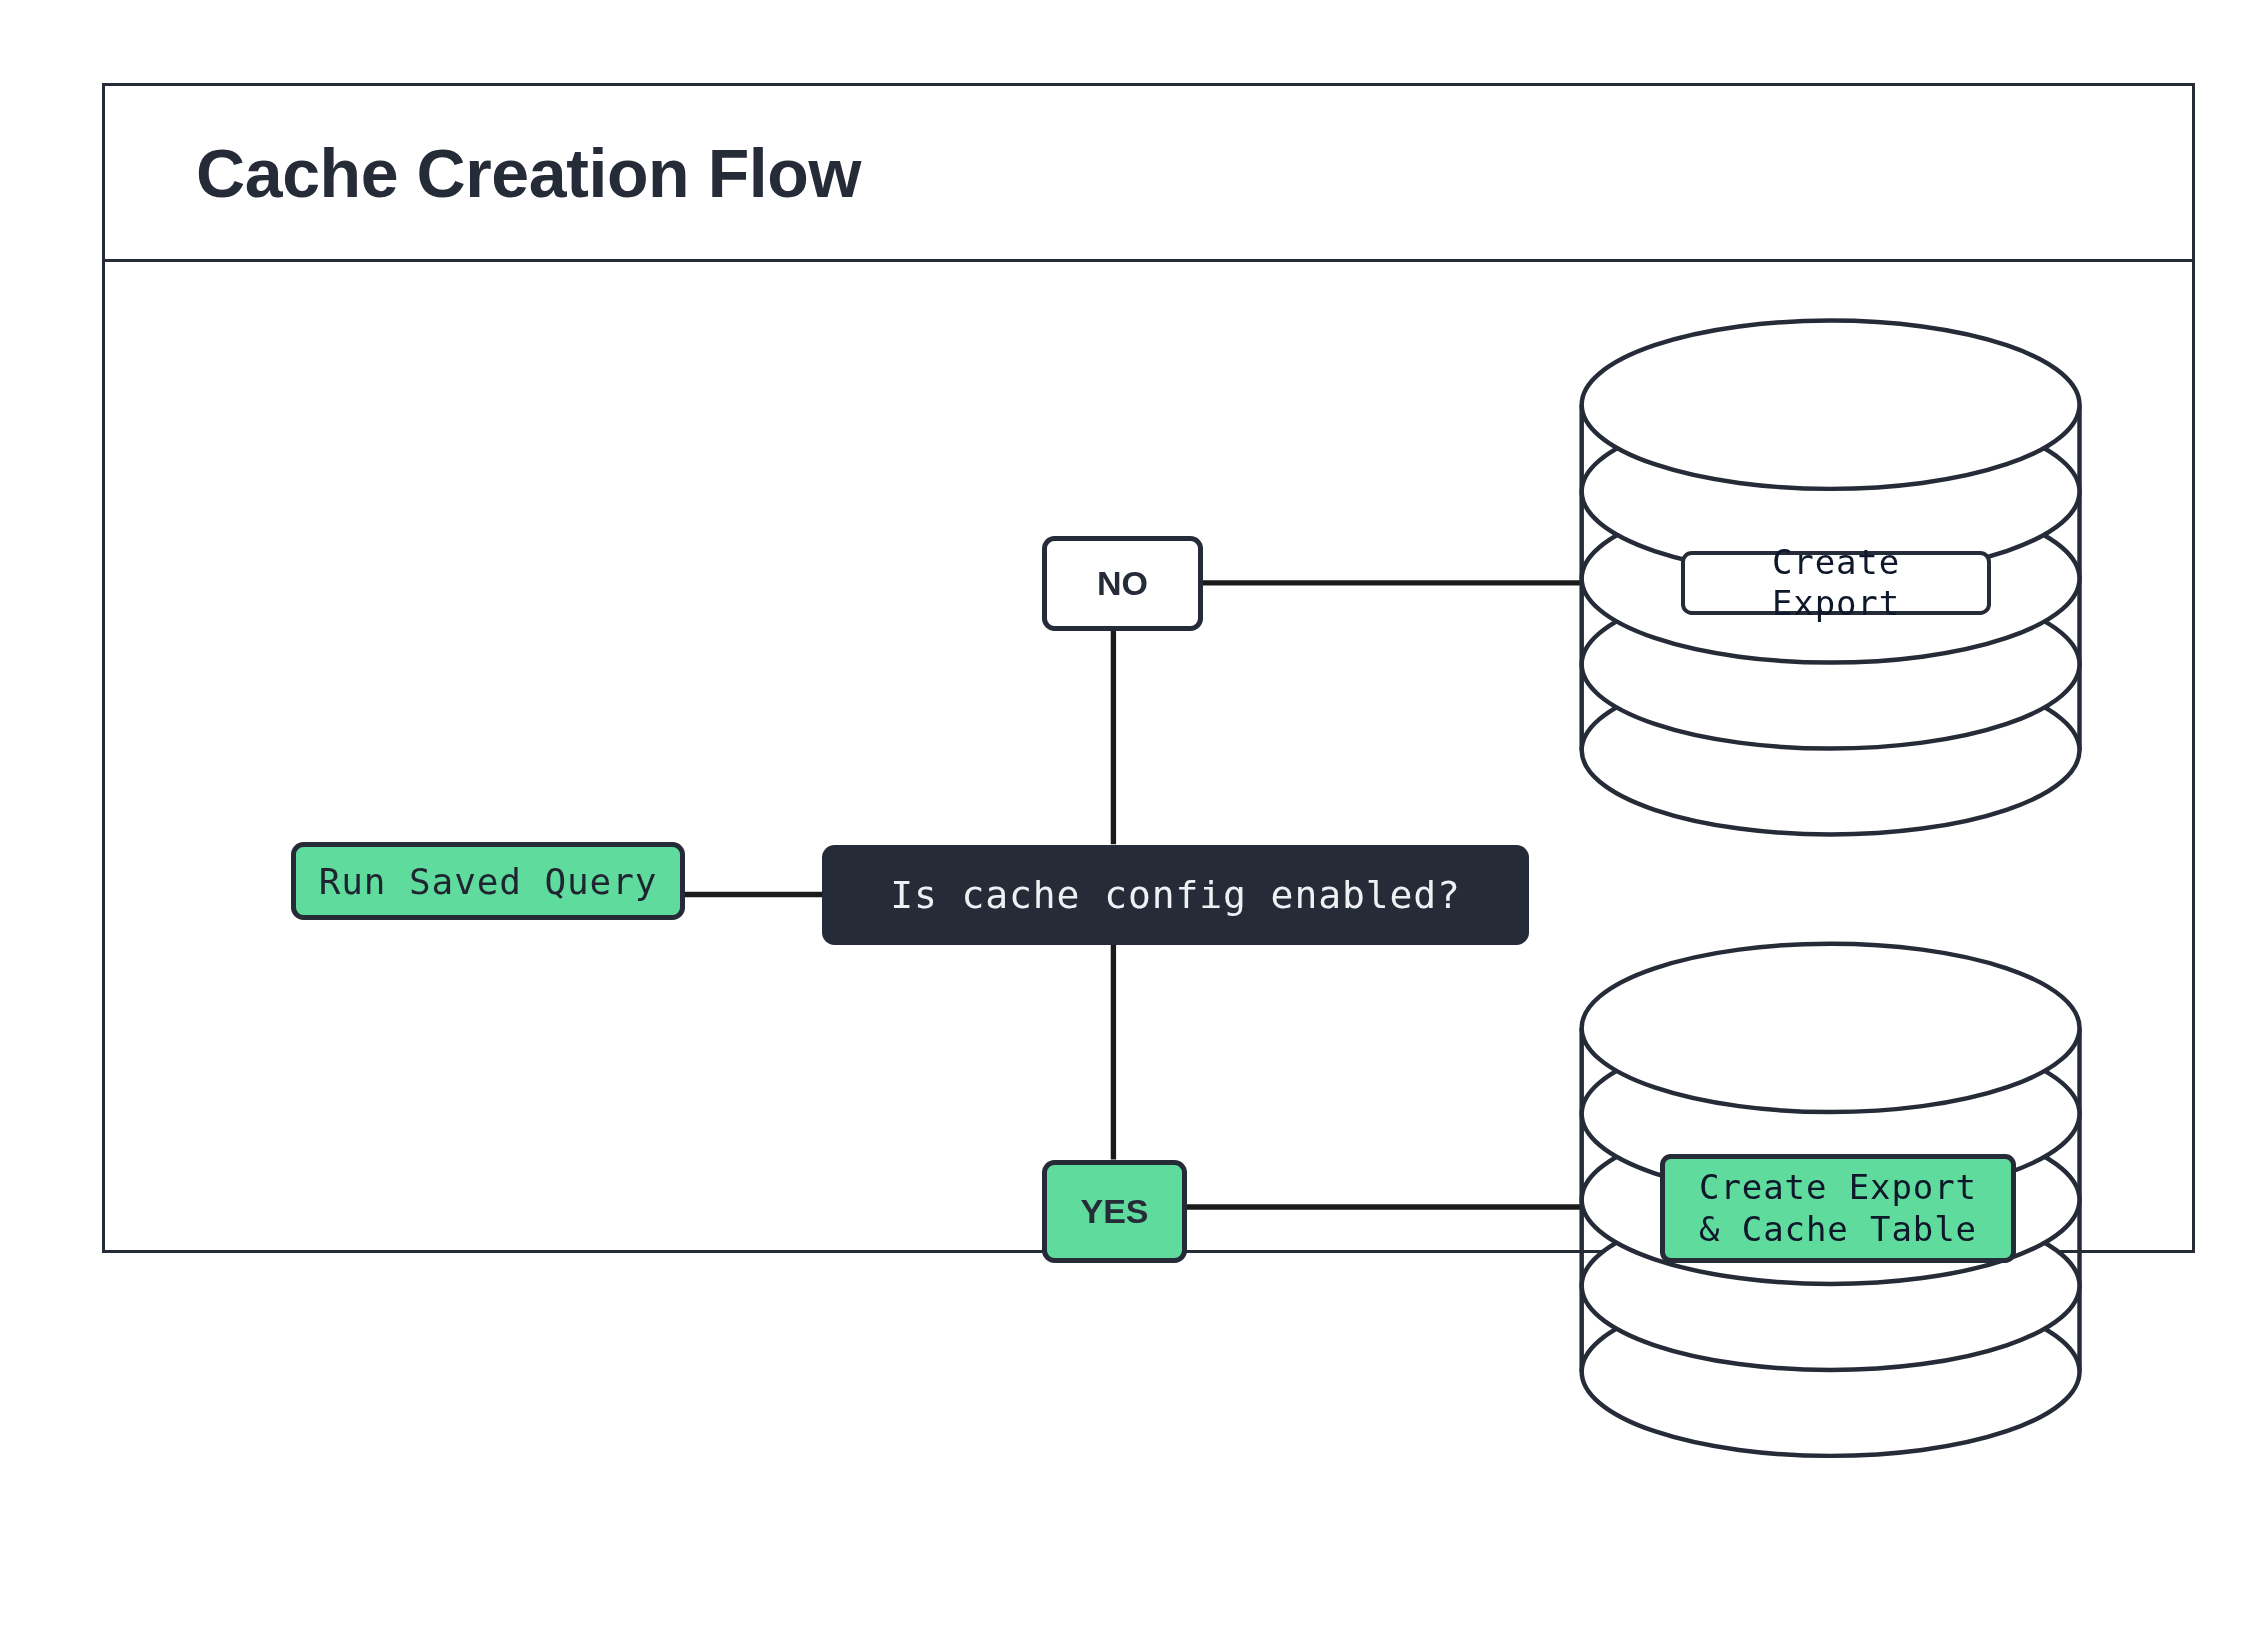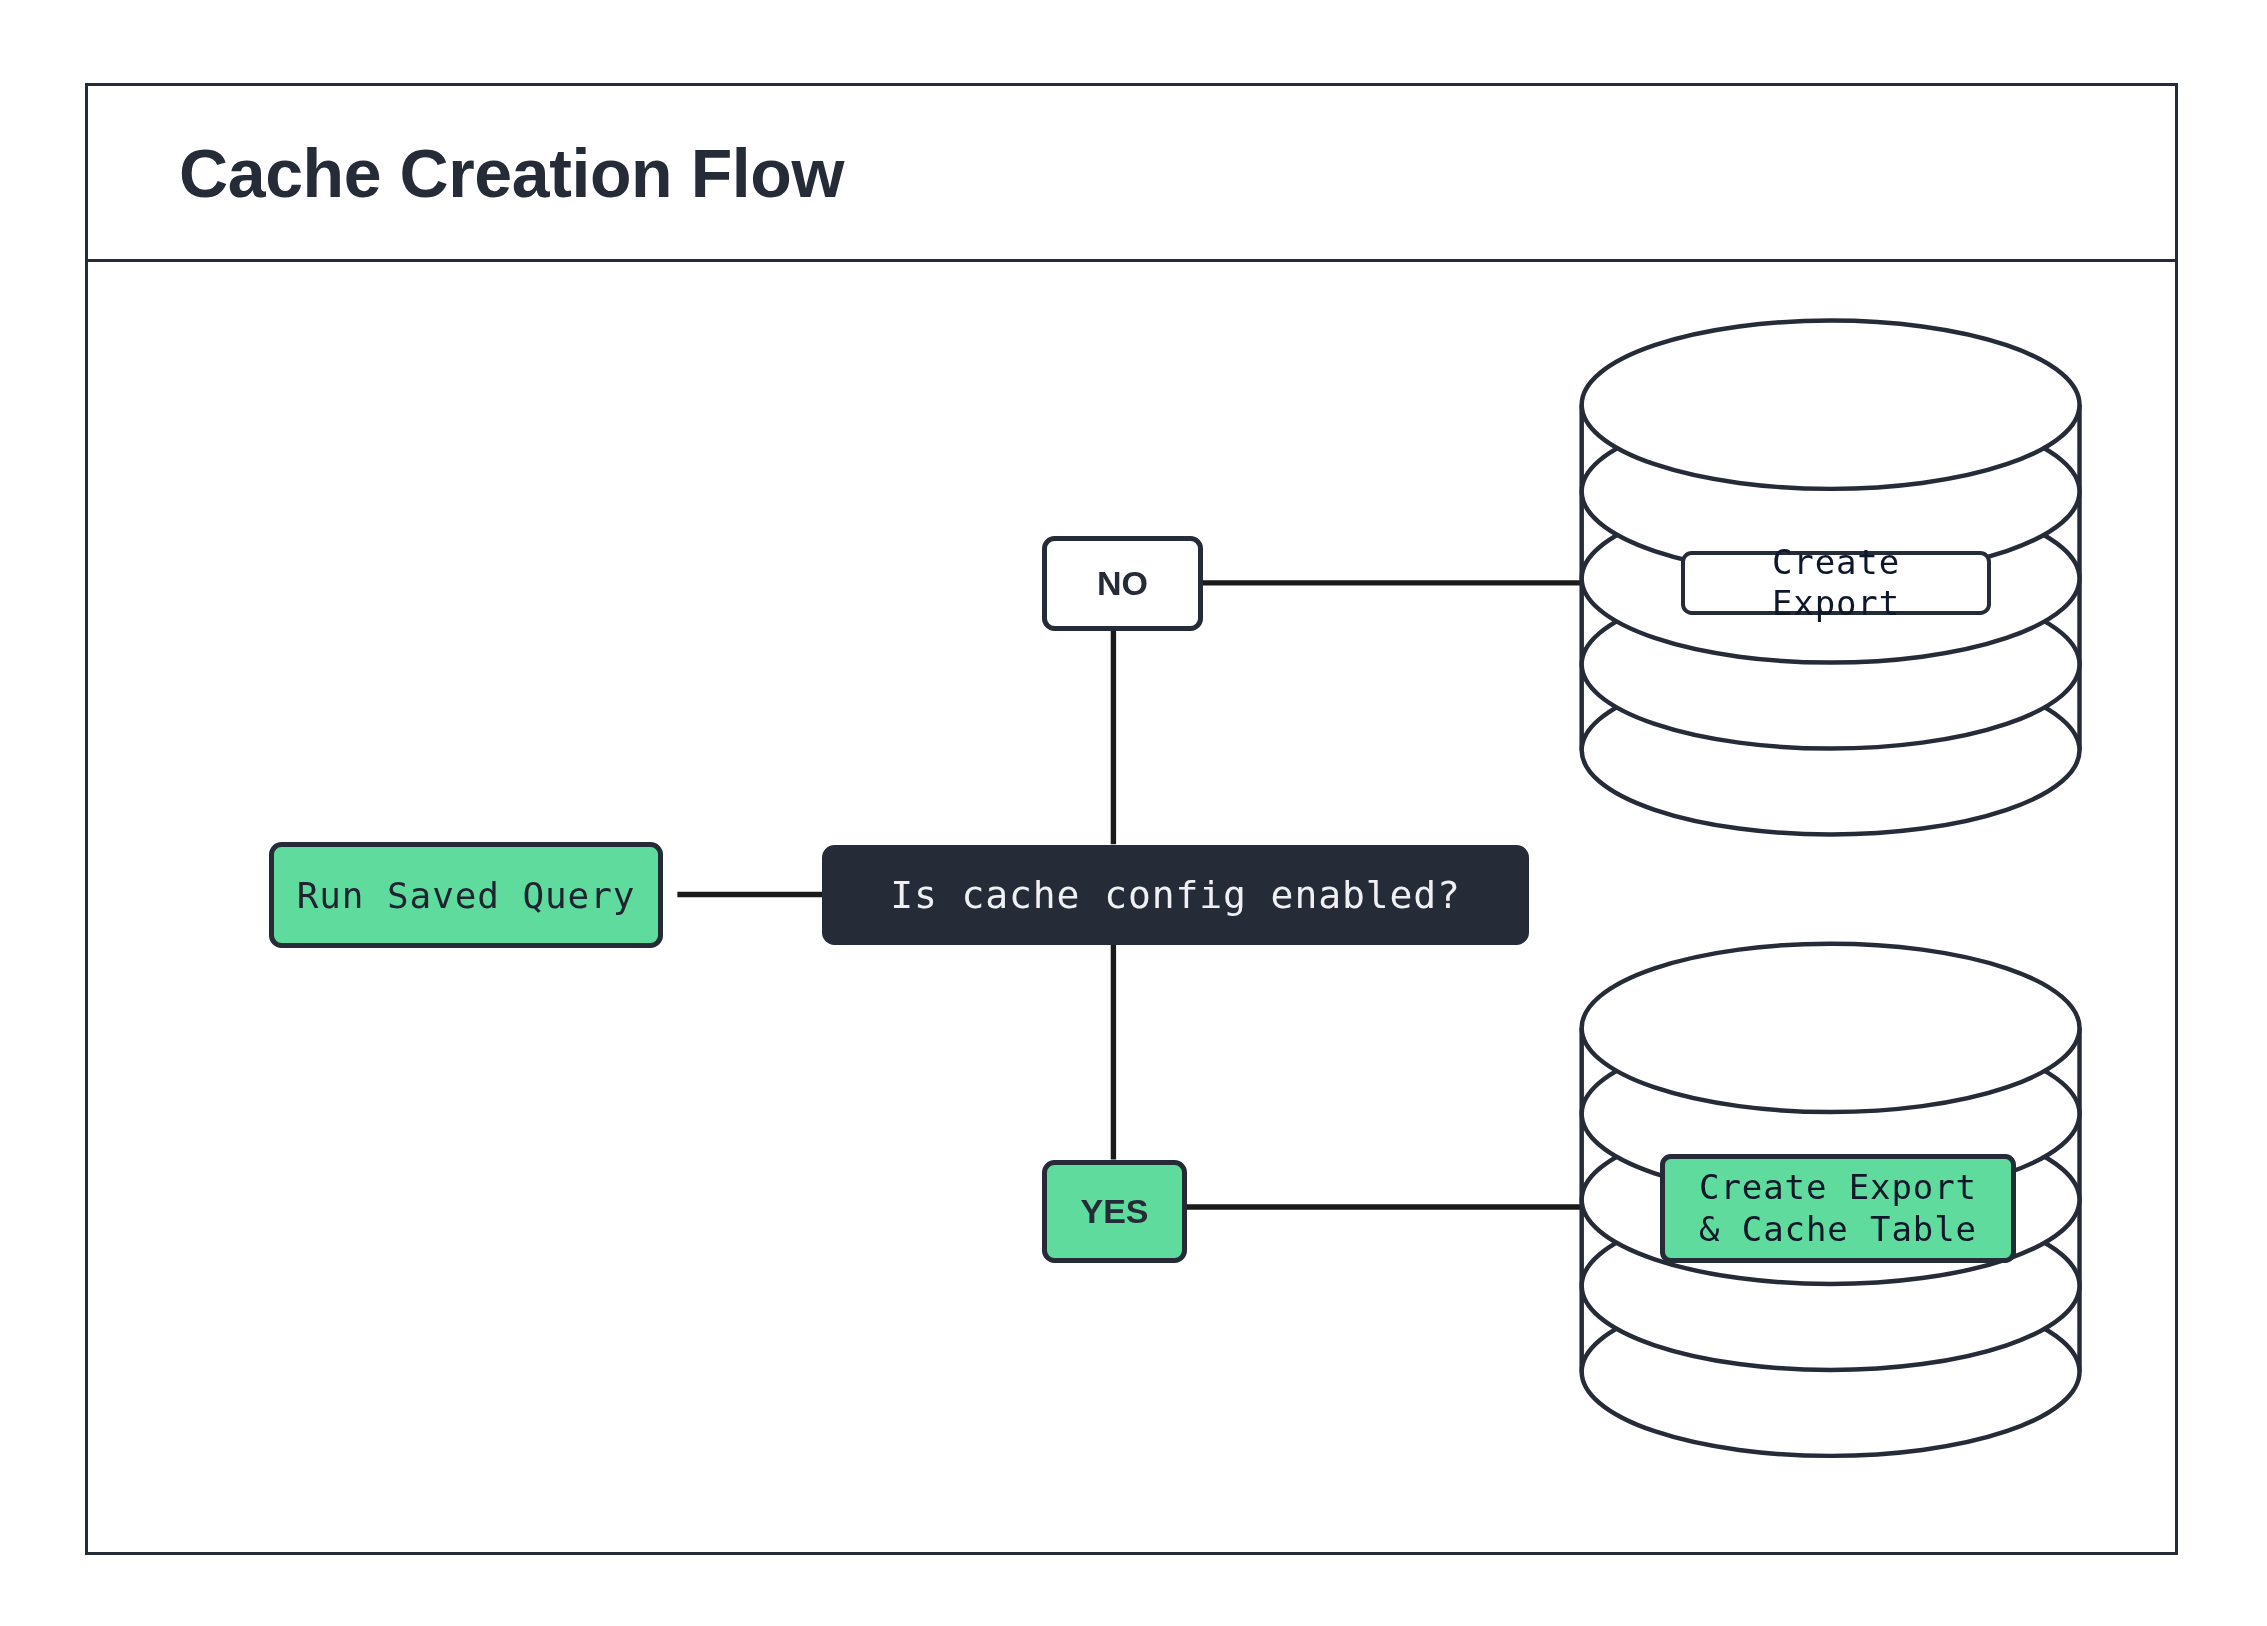--- a/index.html
+++ b/index.html
@@ -15,24 +15,24 @@
   }
   #stage {
     position: relative;
     width: 2268px;
     height: 1626px;
     background: #ffffff;
   }
   
   .frame {
     position: absolute;
-    left: 85px;
+    left: 102px;
     top: 83px;
     width: 2093px;
-    height: 1472px;
+    height: 1170px;
     border: 3.6px solid #262B38;
     box-sizing: border-box;
     background: #ffffff;
   }
   .frame-header {
     position: absolute;
     left: 0;
     top: 0;
     right: 0;
     height: 176px;
@@ -155,21 +155,21 @@
       <path d="M1766,1148 L1766,1532" fill="none"></path>
       <path d="M2322,1148 L2322,1532" fill="none"></path>
       <ellipse cx="2044" cy="1532" rx="278" ry="94"></ellipse>
       <ellipse cx="2044" cy="1436" rx="278" ry="94"></ellipse>
       <ellipse cx="2044" cy="1340" rx="278" ry="94"></ellipse>
       <ellipse cx="2044" cy="1244" rx="278" ry="94"></ellipse>
       <ellipse cx="2044" cy="1148" rx="278" ry="94"></ellipse>
     </g>
   </svg>
 
-  <div class="node node-process node-mono" style="left:269px; top:842px; width:394px; height:106px;">Run Saved Query</div>
+  <div class="node node-process node-mono" style="left:291px; top:842px; width:394px; height:78px;">Run Saved Query</div>
 
   <div class="node node-decision node-mono" style="left:822px; top:845px; width:707px; height:100px;">Is cache config enabled?</div>
 
   <div class="node edge-label" style="left:1042px; top:536px; width:161px; height:95px;">NO</div>
 
   <div class="node edge-label is-yes" style="left:1042px; top:1160px; width:145px; height:103px;">YES</div>
 
   <div class="node db-label node-mono" style="left:1681px; top:551px; width:310px; height:64px;">Create Export</div>
 
   <div class="node db-label is-green node-mono" style="left:1660px; top:1154px; width:356px; height:109px; flex-direction:column; justify-content:center;">

